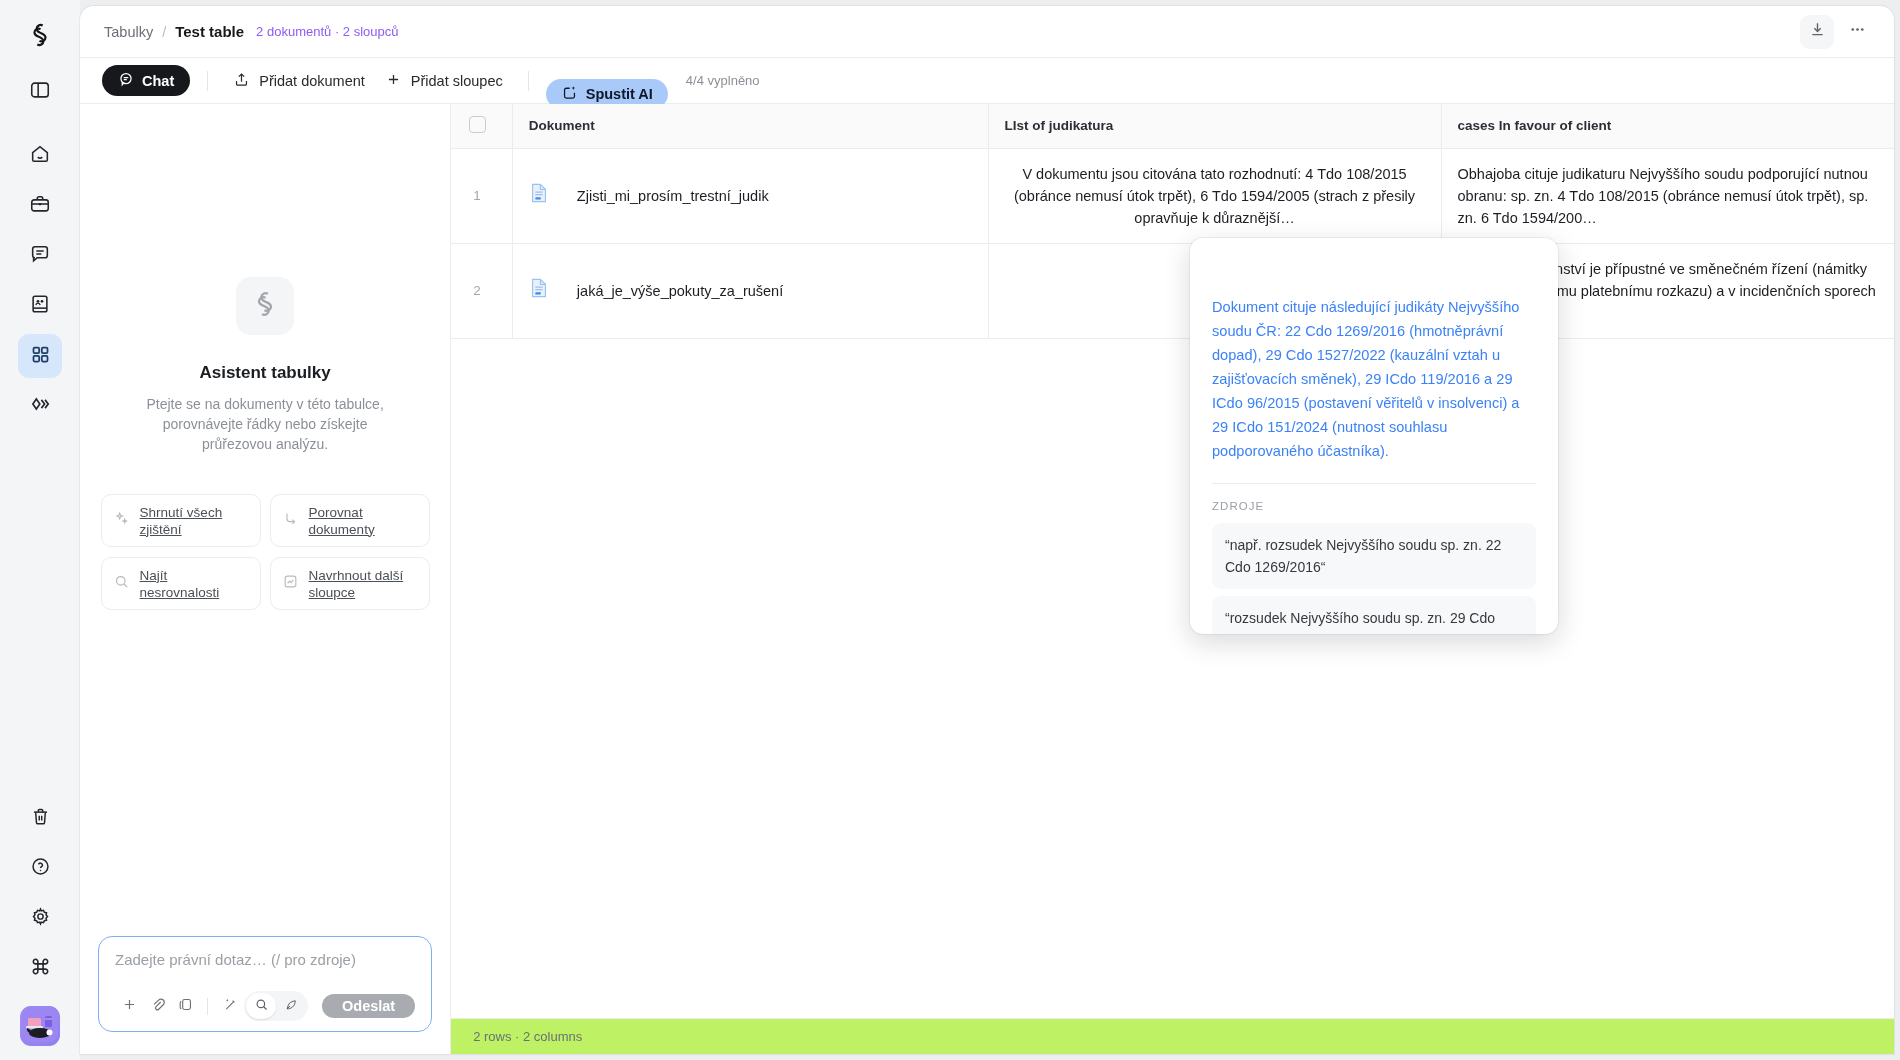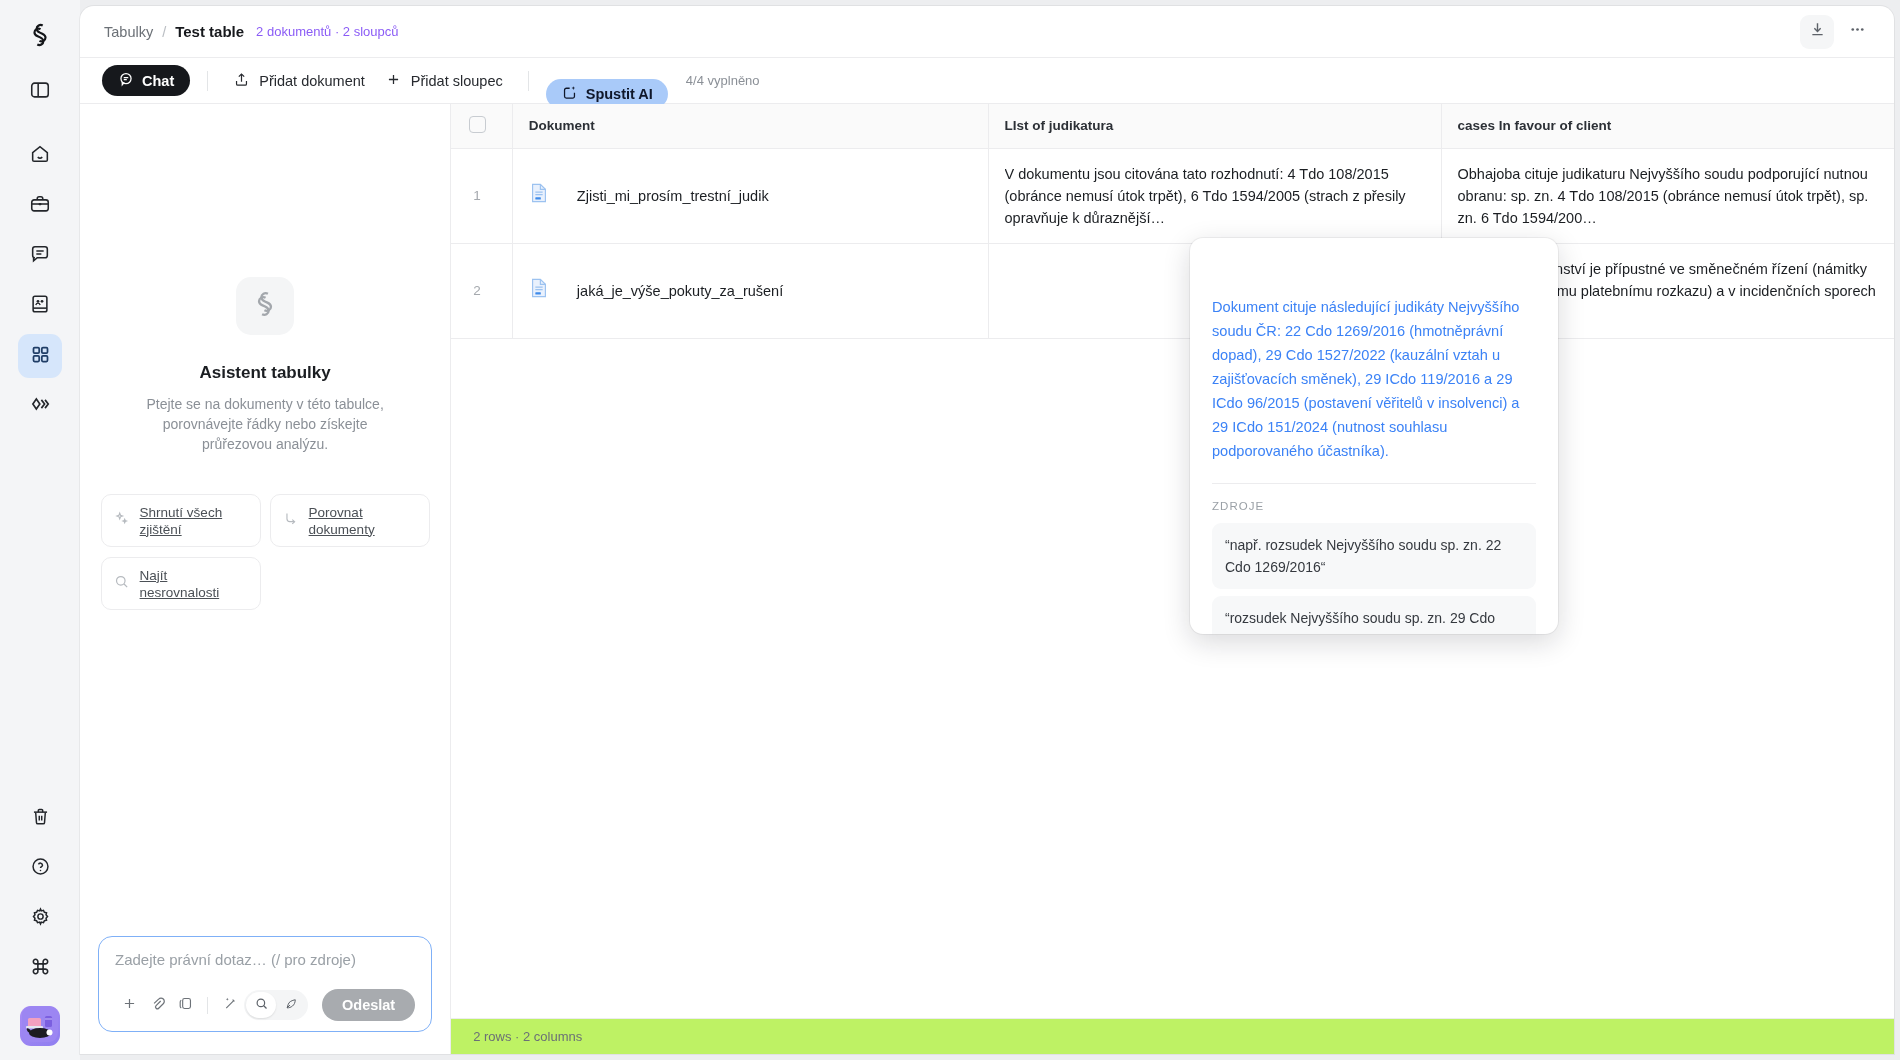--- a/index.html
+++ b/index.html
@@ -141,21 +141,21 @@
     border-radius: 15px; padding: 2px;
   }
   .comp-chip {
     width: 30px; height: 26px; border-radius: 13px;
     display: flex; align-items: center; justify-content: center;
     color: #5d6269; cursor: pointer;
   }
   .comp-chip.sel { background: #ffffff; box-shadow: 0 1px 2px rgba(0,0,0,.10); }
   .send-btn {
     background: #a8abaf; color: #fff; border-radius: 16px;
-    height: 32px; padding: 0 20px; font-size: 14.5px; font-weight: 600;
+    height: 24px; padding: 0 20px; font-size: 14.5px; font-weight: 600;
     display: flex; align-items: center; margin-left: 10px; cursor: pointer;
   }
 
   
   .table-area { flex: 1 1 auto; position: relative; display: flex; flex-direction: column; }
   .tbl { width: 100%; border-collapse: collapse; table-layout: fixed; }
   .tbl th {
     background: #fafafa; border-bottom: 1px solid #ececee;
     height: 44px; text-align: left; font-size: 13.5px; font-weight: 700;
     color: #2c3036; padding: 0 16px; vertical-align: middle;
@@ -164,21 +164,21 @@
   .tbl th.c-doc { width: 420px; border-left: 1px solid #ececee; }
   .tbl th.c-list { width: 400px; border-left: 1px solid #ececee; }
   .tbl th.c-cases { width: 400px; border-left: 1px solid #ececee; }
   .tbl td {
     border-bottom: 1px solid #ececee; padding: 14px 16px;
     font-size: 14.5px; color: #1b1e22; vertical-align: top;
     line-height: 22px; height: 70px;
   }
   .tbl td.c-check { color: #a5a9ae; font-size: 13.5px; text-align: left; padding-left: 22px; vertical-align: middle; }
   .tbl td.c-doc { border-left: 1px solid #ececee; vertical-align: middle; }
-  .tbl td.c-list { border-left: 1px solid #ececee; overflow: hidden; }
+  .tbl td.c-list { border-left: 1px solid #ececee; overflow: hidden; text-align: center; }
   .tbl td.c-cases { border-left: 1px solid #ececee; overflow: hidden; }
   .cell-clip {
     display: -webkit-box; -webkit-line-clamp: 3; -webkit-box-orient: vertical;
     overflow: hidden;
   }
   .checkbox {
     width: 17px; height: 17px; border: 1.5px solid #c8ccd1;
     border-radius: 4px; cursor: pointer; display: inline-block;
   }
   .doc-cell { display: flex; align-items: center; gap: 28px; }
@@ -454,20 +454,29 @@
             <span class="sugg-label">Porovnat dokumenty</span>
           </div>
           <div class="sugg">
             <span class="sugg-ico">
               <svg width="17" height="17" viewBox="0 0 24 24" fill="none" stroke="currentColor" stroke-width="1.7">
                 <circle cx="11" cy="11" r="6"></circle>
                   <path d="M15.6 15.6 20 20"></path>
               </svg>
             </span>
             <span class="sugg-label">Najít nesrovnalosti</span>
+          </div>
+          <div class="sugg">
+            <span class="sugg-ico">
+              <svg width="17" height="17" viewBox="0 0 24 24" fill="none" stroke="currentColor" stroke-width="1.6">
+                <rect x="4.5" y="4.5" width="15" height="15" rx="3"></rect>
+                <path d="M8 14.5l3-3 2 2 3-4"></path>
+              </svg>
+            </span>
+            <span class="sugg-label">Navrhnout další sloupce</span>
           </div>
         </div>
       </div>
 
       <div class="composer-wrap">
         <div class="composer">
           <div class="composer-placeholder">Zadejte právní dotaz… (/ pro zdroje)</div>
           <div class="composer-row">
             <div class="comp-ico">
               <span>

